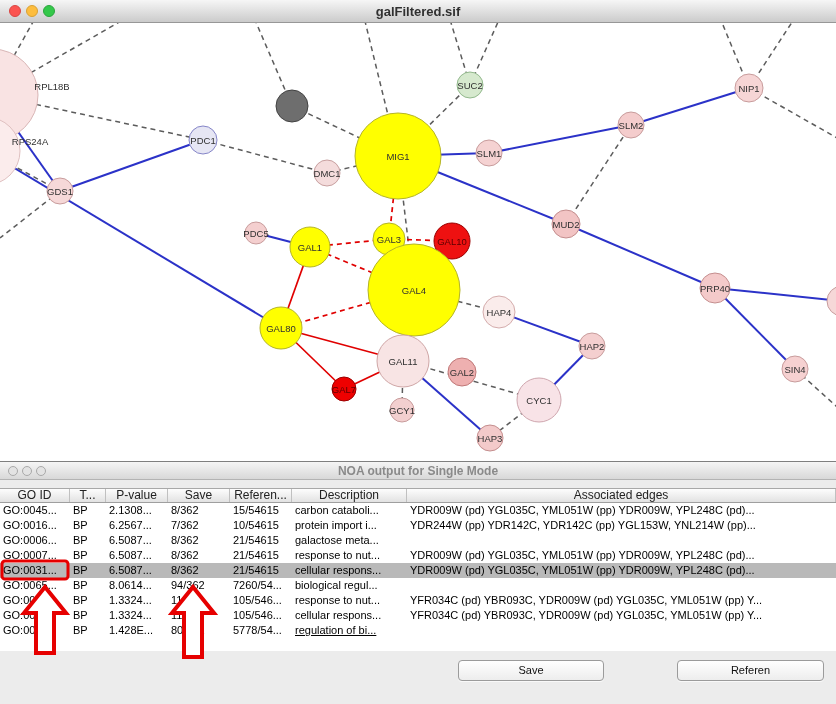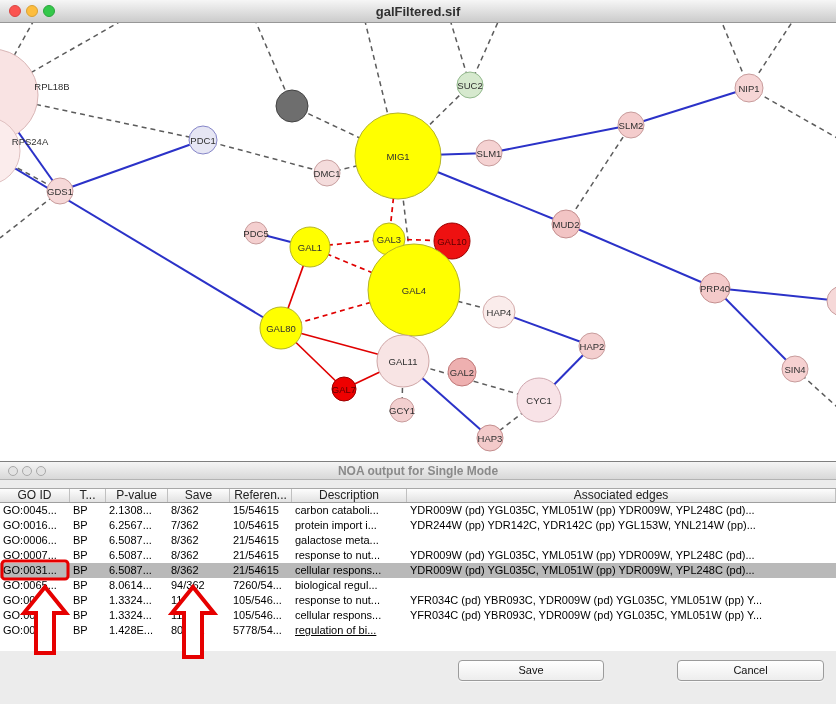--- a/index.html
+++ b/index.html
@@ -261,20 +261,20 @@
           <div class="td" style="width: 36px;">BP</div>
           <div class="td" style="width: 62px;">1.428E...</div>
           <div class="td" style="width: 62px;">80/362</div>
           <div class="td" style="width: 62px;">5778/54...</div>
           <div class="td" style="width: 115px; text-decoration: underline;">regulation of bi...</div>
         </div>
       </div>
   </div>
 
   <div class="btn" id="save-btn">Save</div>
-  <div class="btn" id="cancel-btn">Cancel</div>
+  <div class="btn" id="cancel-btn">Referen</div>
 
   <svg class="overlay" viewBox="0 0 836 243">
     <rect x="2" y="100" width="66" height="18" rx="3" fill="none" stroke="#e60000" stroke-width="3"></rect>
     <polygon points="45,126 66,152 54,152 54,192 36,192 36,152 24,152" fill="#ffffff" stroke="#e60000" stroke-width="4" stroke-linejoin="miter"></polygon>
     <polygon points="193,126 214,152 202,152 202,196 184,196 184,152 172,152" fill="#ffffff" stroke="#e60000" stroke-width="4" stroke-linejoin="miter"></polygon>
   </svg>
 </div>
 
 </body></html>

